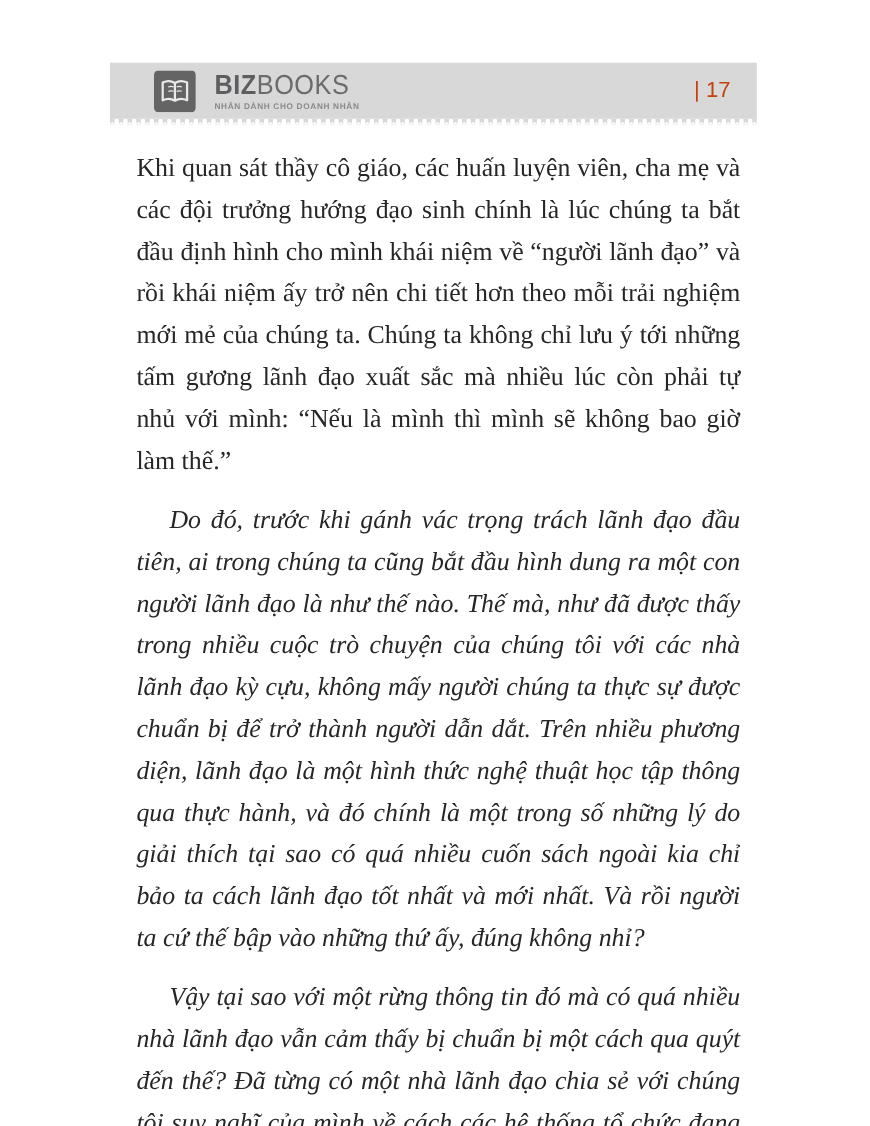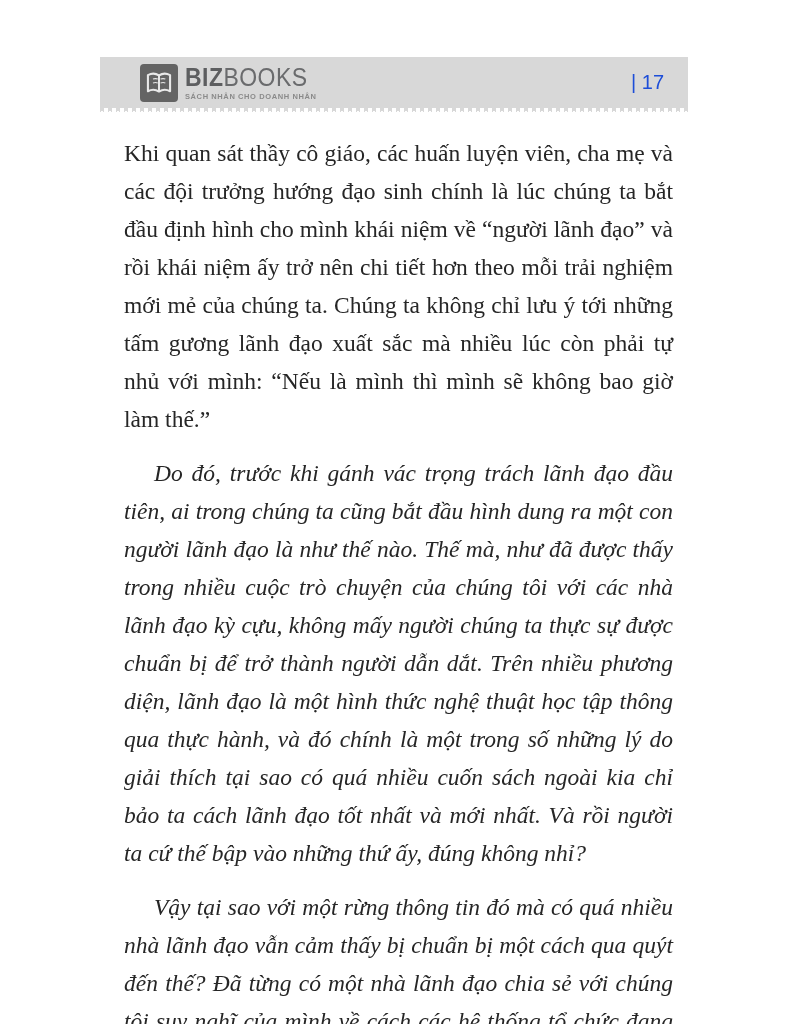--- a/index.html
+++ b/index.html
@@ -32,21 +32,21 @@
     position: absolute;
     left: 0;
     bottom: -5px;
     width: 100%;
     height: 5px;
     background:
       linear-gradient(-45deg, transparent 66%, #d8d8d8 0) 0 0 / 8px 5px repeat-x,
       linear-gradient(45deg, transparent 66%, #d8d8d8 0) 4px 0 / 8px 5px repeat-x;
   }
 
-  .logo { display: flex; align-items: center; gap: 7px; }
+  .logo { display: flex; align-items: center; gap: 17px; }
   .logo-icon { width: 38px; height: 38px; display: block; }
   .logo-text { display: flex; flex-direction: column; justify-content: center; }
   .brand {
     font-family: "Liberation Sans", sans-serif;
     font-size: 25px;
     line-height: 25px;
     color: #5d5e60;
     letter-spacing: 0.5px;
     transform: scaleX(0.92);
     transform-origin: left center;
@@ -60,21 +60,21 @@
     font-weight: 700;
     letter-spacing: 0.6px;
     color: #8a8a8a;
     margin-top: 2px;
     white-space: nowrap;
   }
   .page-number {
     font-family: "Liberation Sans", sans-serif;
     font-size: 20px;
     font-weight: 400;
-    color: #1d4ed8;
+    color: #c2410c;
     white-space: pre;
   }
 
   
   .body-text {
     position: absolute;
     left: 124px;
     top: 118px;
     width: 549px;
     color: #262626;
@@ -97,21 +97,21 @@
           <rect x="0" y="0" width="24" height="24" rx="2.5" fill="#646464"></rect>
           <path d="M5 7c2.5-1.3 4.6-1.3 7 .2 2.4-1.5 4.5-1.5 7-.2v10.2c-2.5-1.3-4.6-1.3-7 .2-2.4-1.5-4.5-1.5-7-.2z" fill="none" stroke="#e9e9e9" stroke-width="1.3" stroke-linejoin="round"></path>
           <path d="M12 7.4v10" stroke="#e9e9e9" stroke-width="1.3"></path>
           <path d="M8.2 9.5c1.2-.4 2-.4 3 0M8.2 12c1.2-.4 2-.4 3 0M13 9.5c1.2-.4 2-.4 3 0M13 12c1.2-.4 2-.4 3 0" fill="none" stroke="#e9e9e9" stroke-width="0.7"></path>
         </svg>
       </span>
       <div class="logo-text">
         <div class="brand">
           <span class="brand-bold">BIZ</span><span class="brand-light">BOOKS</span>
         </div>
-        <div class="tagline">SÁCH NHÂN CHO DOANH NHÂN</div>
+        <div class="tagline">NHÂN DÀNH CHO DOANH NHÂN</div>
       </div>
     </div>
     <div class="page-number">| 17</div>
   </header>
 
   <main class="body-text">
     <p class="para">Khi quan sát thầy cô giáo, các huấn luyện viên, cha mẹ và các đội trưởng hướng đạo sinh chính là lúc chúng ta bắt đầu định hình cho mình khái niệm về “người lãnh đạo” và rồi khái niệm ấy trở nên chi tiết hơn theo mỗi trải nghiệm mới mẻ của chúng ta. Chúng ta không chỉ lưu ý tới những tấm gương lãnh đạo xuất sắc mà nhiều lúc còn phải tự nhủ với mình: “Nếu là mình thì mình sẽ không bao giờ làm thế.”</p>
     <p class="para indent">Do đó, trước khi gánh vác trọng trách lãnh đạo đầu tiên, ai trong chúng ta cũng bắt đầu hình dung ra một con người lãnh đạo là như thế nào. Thế mà, như đã được thấy trong nhiều cuộc trò chuyện của chúng tôi với các nhà lãnh đạo kỳ cựu, không mấy người chúng ta thực sự được chuẩn bị để trở thành người dẫn dắt. Trên nhiều phương diện, lãnh đạo là một hình thức nghệ thuật học tập thông qua thực hành, và đó chính là một trong số những lý do giải thích tại sao có quá nhiều cuốn sách ngoài kia chỉ bảo ta cách lãnh đạo tốt nhất và mới nhất. Và rồi người ta cứ thế bập vào những thứ ấy, đúng không nhỉ?</p>
     <p class="para indent">Vậy tại sao với một rừng thông tin đó mà có quá nhiều nhà lãnh đạo vẫn cảm thấy bị chuẩn bị một cách qua quýt đến thế? Đã từng có một nhà lãnh đạo chia sẻ với chúng tôi suy nghĩ của mình về cách các hệ thống tổ chức đang dồn rót những tài năng hứa hẹn vào các vị trí lãnh đạo. “Khi tôi bắt đầu làm việc [ở một tập đoàn lớn] hồi năm 1981, tôi đã được khen là trợ lý giám đốc sản phẩm thông minh nhất.” Anh ấy không chỉ thông minh mà còn hiểu ý ban lãnh đạo. “Đánh bại mọi đồng nghiệp của mình”, anh nói, “là người đầu tiên đưa ra câu trả lời. Thông minh hơn họ ở cách nhìn nhận các xu</p>
   </main>

